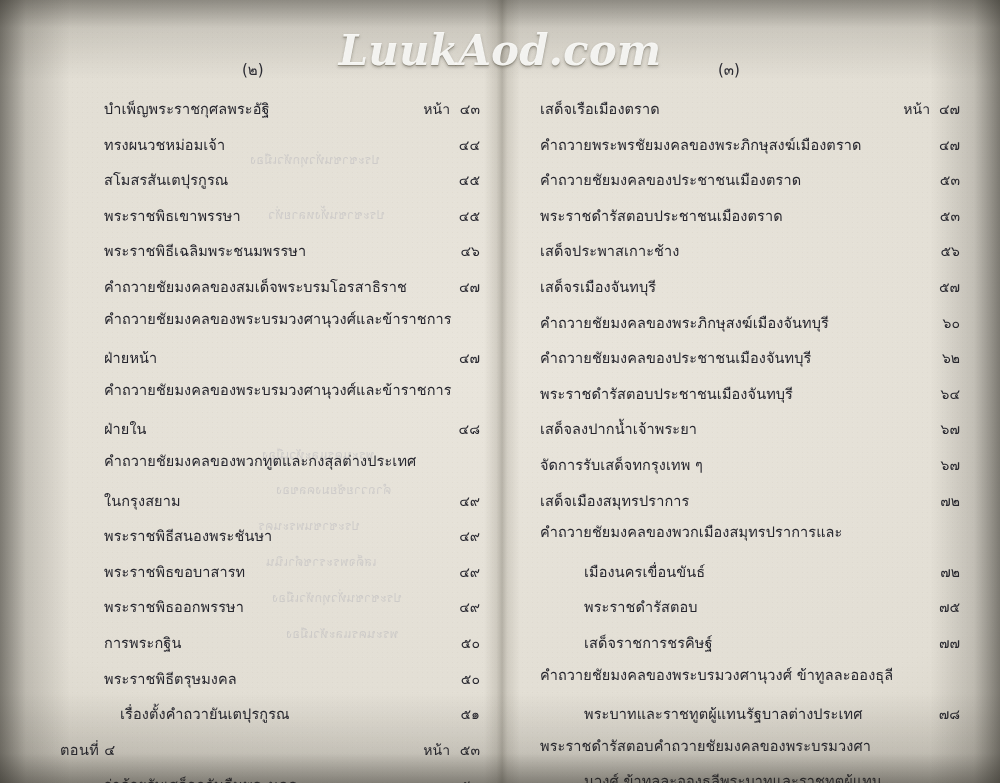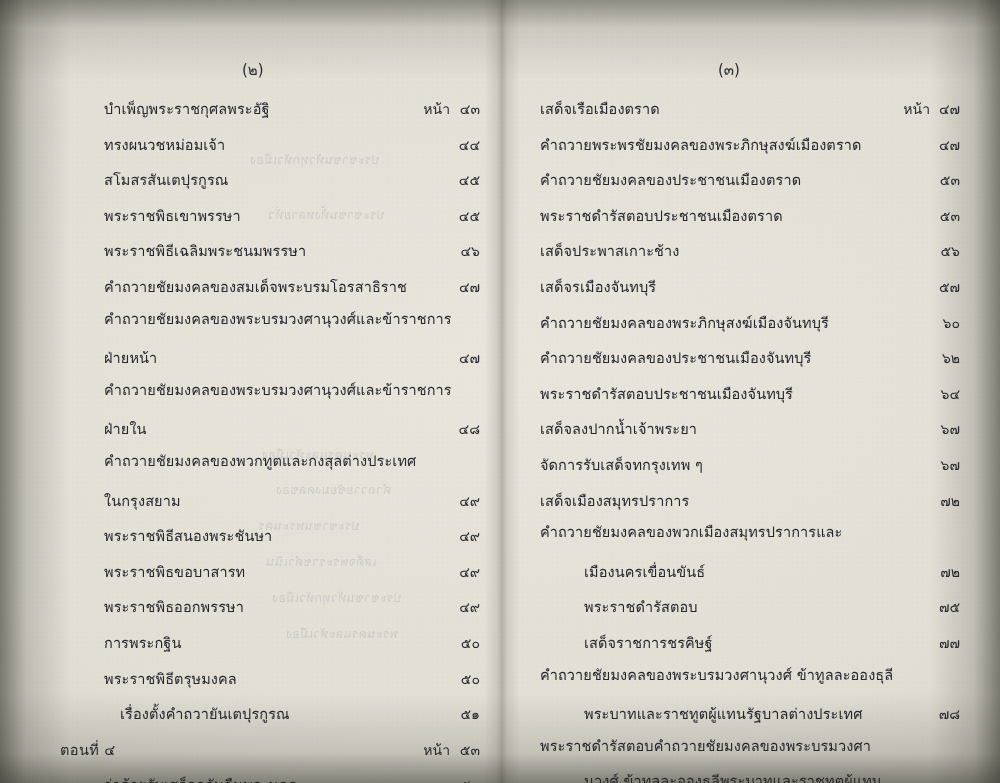--- a/index.html
+++ b/index.html
@@ -160,20 +160,21 @@
 
   <div class="bleed" style="left:250px; top:150px;">ประชาชนทั่วทุกหัวเมือง</div>
   <div class="bleed" style="left:268px; top:205px;">ประชาชนทั้งหลายทั่ว</div>
   <div class="bleed" style="left:262px; top:445px;">พระนครและหัวเมือง</div>
   <div class="bleed" style="left:276px; top:480px;">คำถวายชัยมงคลของ</div>
   <div class="bleed" style="left:258px; top:516px;">ประชาชนพระนคร</div>
   <div class="bleed" style="left:266px; top:552px;">เสด็จพระราชดำเนิน</div>
   <div class="bleed" style="left:272px; top:588px;">ประชาชนทั่วทุกหัวเมือง</div>
   <div class="bleed" style="left:286px; top:624px;">พระนครและหัวเมือง</div>
 
+  <div class="watermark">LuukAod.com</div>
 
   <div class="col" id="col-left">
     <div class="folio" id="folio-left">(๒)</div>
     <div class="entries" id="entries-left">
         <div class="row ind-1">
           <span class="label">บำเพ็ญพระราชกุศลพระอัฐิ</span>
           <span class="pagemark">
             <span class="pagelabel">หน้า</span>
             <span class="num">๔๓</span>
           </span>

